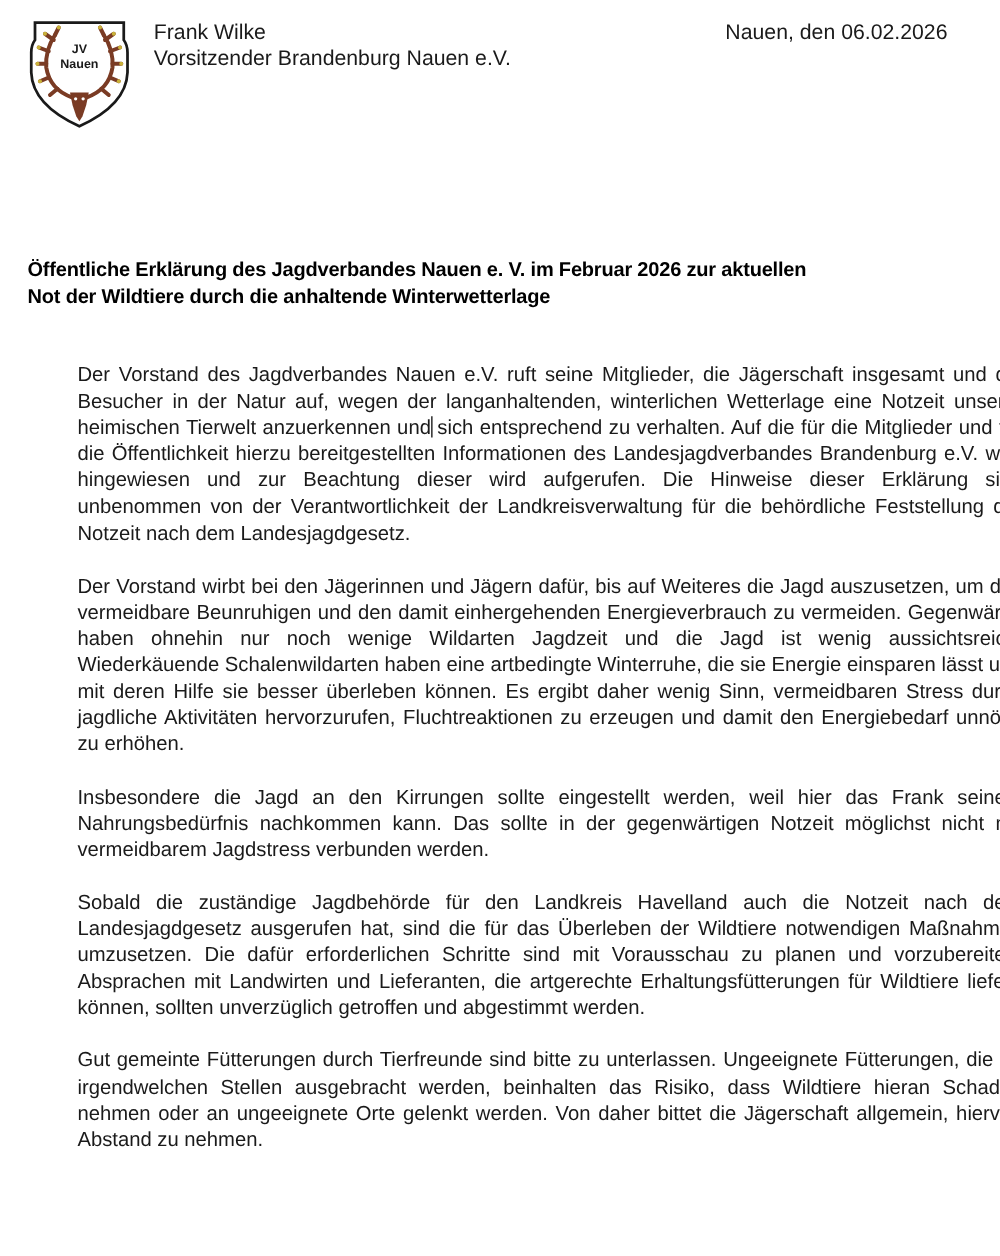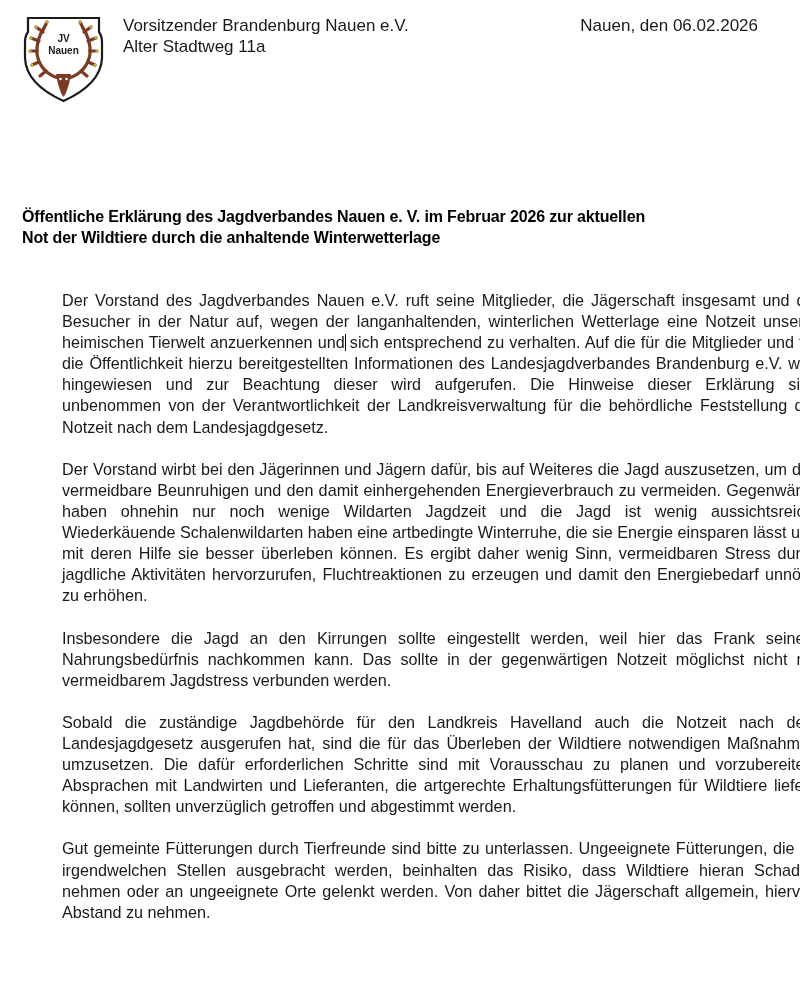--- a/index.html
+++ b/index.html
@@ -71,22 +71,22 @@
 
     <path d="M34 60 L49 60 L47 70 L44 79 L41.5 83 L39 79 L36 70 Z" fill="#7a3b24"></path>
     <circle cx="38.5" cy="65" r="1.3" fill="#ffffff"></circle>
     <circle cx="44.5" cy="65" r="1.3" fill="#ffffff"></circle>
     <text x="41.5" y="28" text-anchor="middle" font-family="Liberation Sans, sans-serif" font-size="10" font-weight="bold" fill="#1a1a1a">JV</text>
     <text x="41.5" y="40" text-anchor="middle" font-family="Liberation Sans, sans-serif" font-size="10" font-weight="bold" fill="#1a1a1a">Nauen</text>
   </svg>
 </div>
 
 <div class="sender">
+  <div>Frank Wilke</div>
   <div>Vorsitzender Brandenburg Nauen e.V.</div>
-  <div>Alter Stadtweg 11a</div>
 </div>
 
 <div class="date">Nauen, den 06.02.2026</div>
 
 <div class="title">
   <div>Öffentliche Erklärung des Jagdverbandes Nauen e. V. im Februar 2026 zur aktuellen</div>
   <div>Not der Wildtiere durch die anhaltende Winterwetterlage</div>
 </div>
 
 <div class="body">

